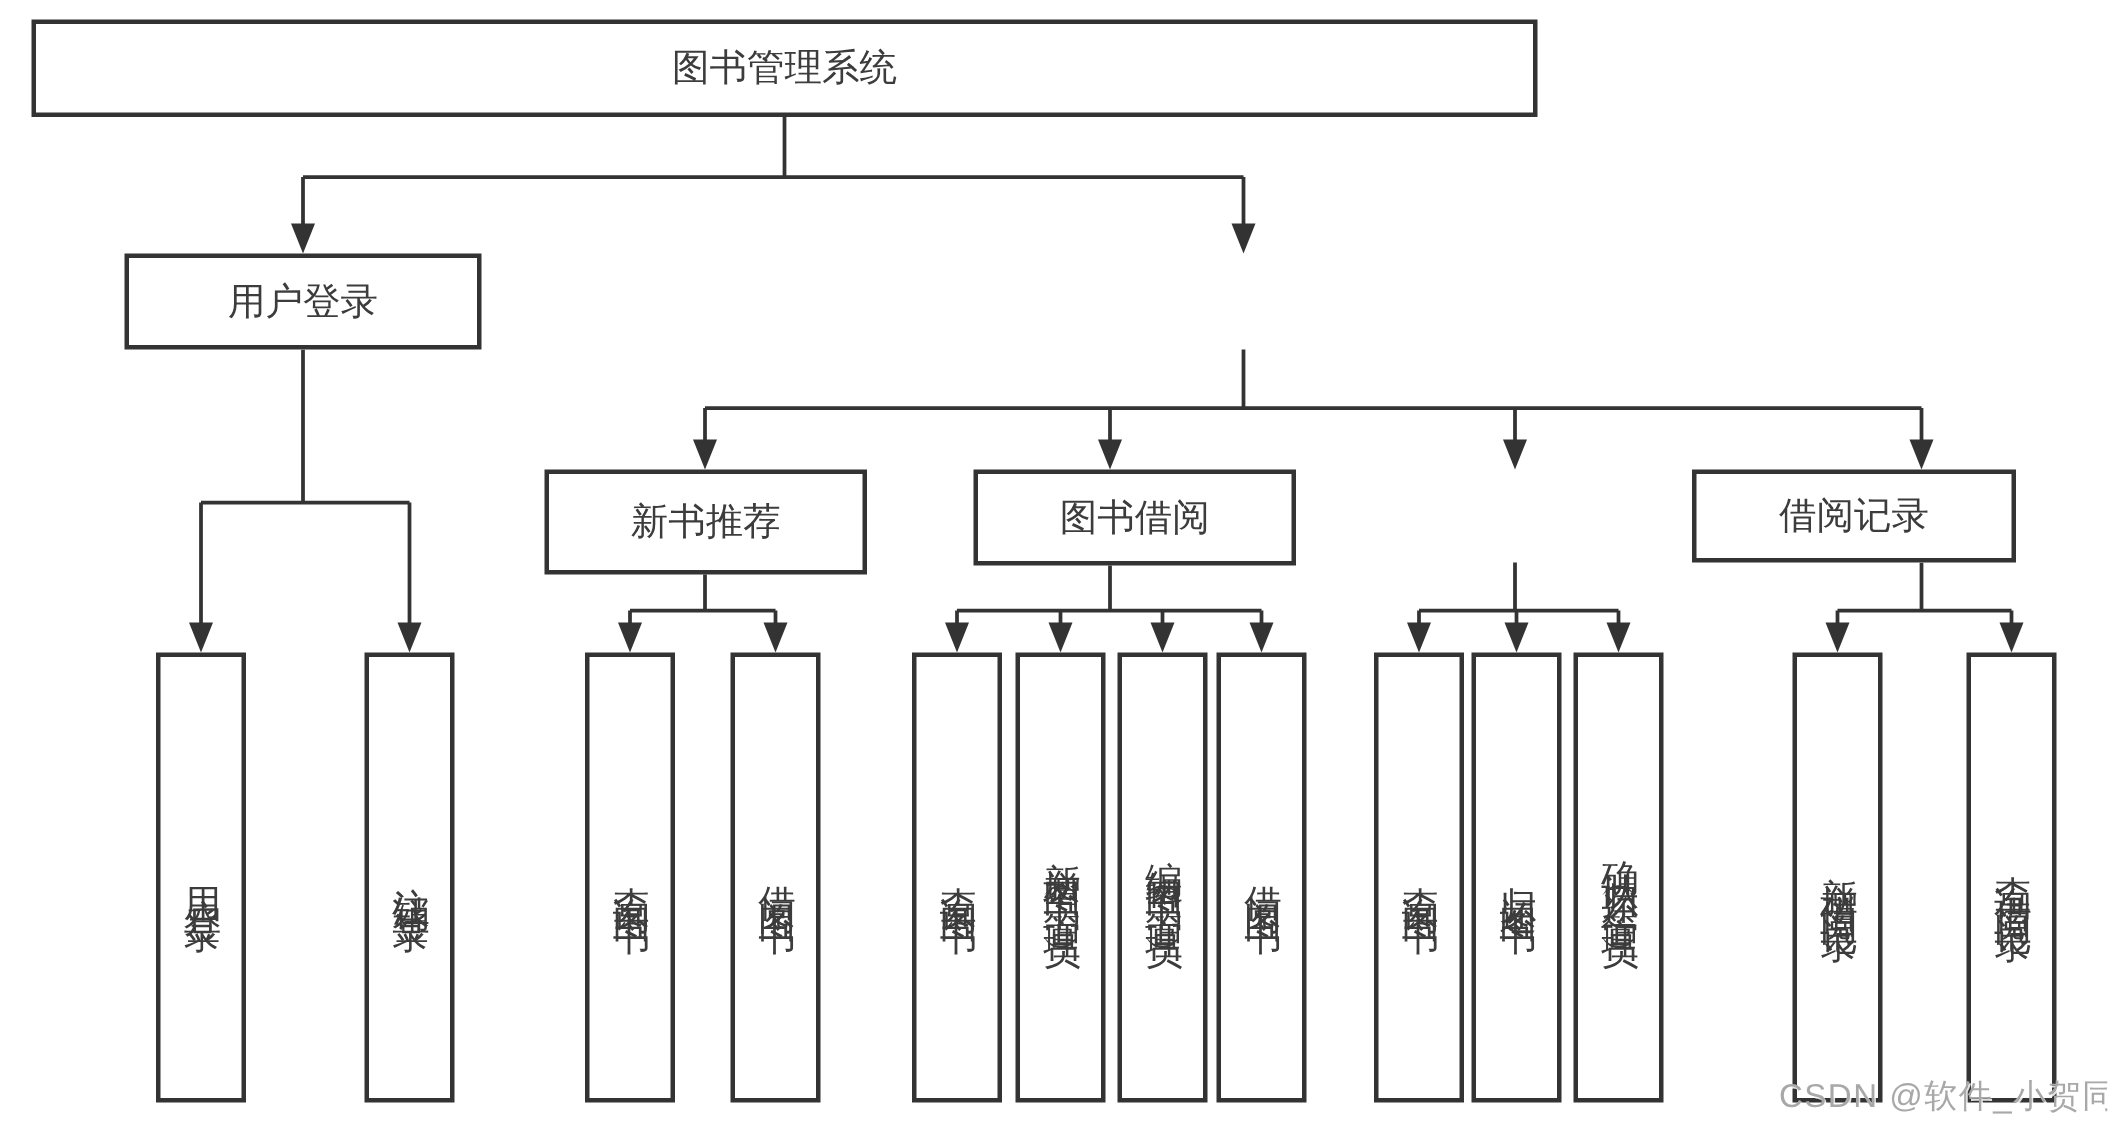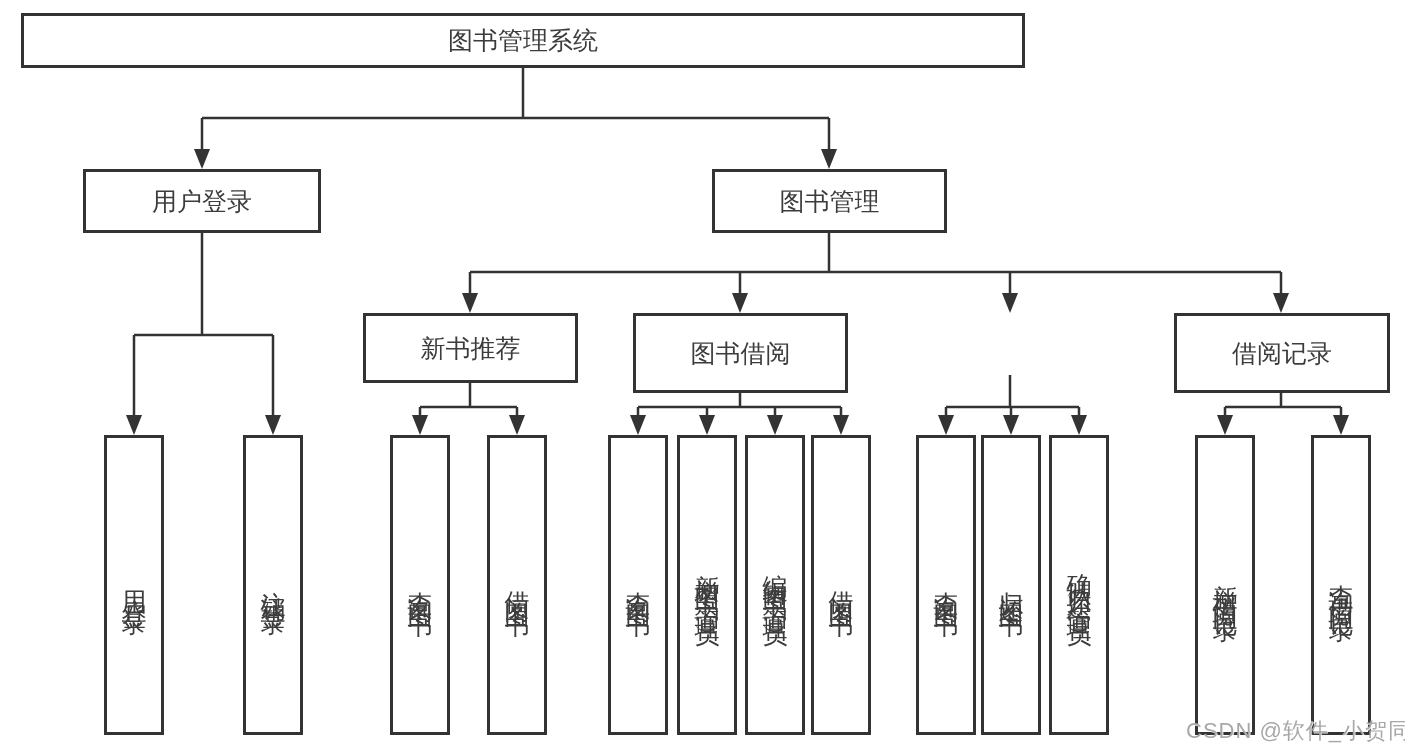--- a/index.html
+++ b/index.html
@@ -98,38 +98,35 @@
     <polygon class="head" points="699,415 715,415 707,435"></polygon>
     <polygon class="head" points="767,415 783,415 775,435"></polygon>
     <polygon class="head" points="833,415 849,415 841,435"></polygon>
     <polygon class="head" points="938,415 954,415 946,435"></polygon>
     <polygon class="head" points="1003,415 1019,415 1011,435"></polygon>
     <polygon class="head" points="1071,415 1087,415 1079,435"></polygon>
     <polygon class="head" points="1217,415 1233,415 1225,435"></polygon>
     <polygon class="head" points="1333,415 1349,415 1341,435"></polygon>
   </svg>
 
-  <div class="node" style="left:21px;top:13px;width:1004px;height:55px">
+  <div class="node" style="left:21px;top:13px;width:1004px;height:65px">
     <span>图书管理系统</span>
   </div>
 
   <div class="node" style="left:83px;top:169px;width:238px;height:64px">
     <span>用户登录</span>
   </div>
-  <div class="node" style="left:712px;top:169px;width:235px;height:64px">
-    <span>图书管理</span>
-  </div>
 
   <div class="node" style="left:363px;top:313px;width:215px;height:70px">
     <span>新书推荐</span>
   </div>
-  <div class="node" style="left:633px;top:313px;width:215px;height:80px">
+  <div class="node" style="left:649px;top:313px;width:215px;height:64px">
     <span>图书借阅</span>
   </div>
-  <div class="node" style="left:1174px;top:313px;width:216px;height:80px">
+  <div class="node" style="left:1128px;top:313px;width:216px;height:62px">
     <span>借阅记录</span>
   </div>
 
   <div class="node leaf" style="left:104px;top:435px;width:60px;height:300px">
     <span>用户登录</span>
   </div>
   <div class="node leaf" style="left:243px;top:435px;width:60px;height:300px">
     <span>注销登录</span>
   </div>
 

